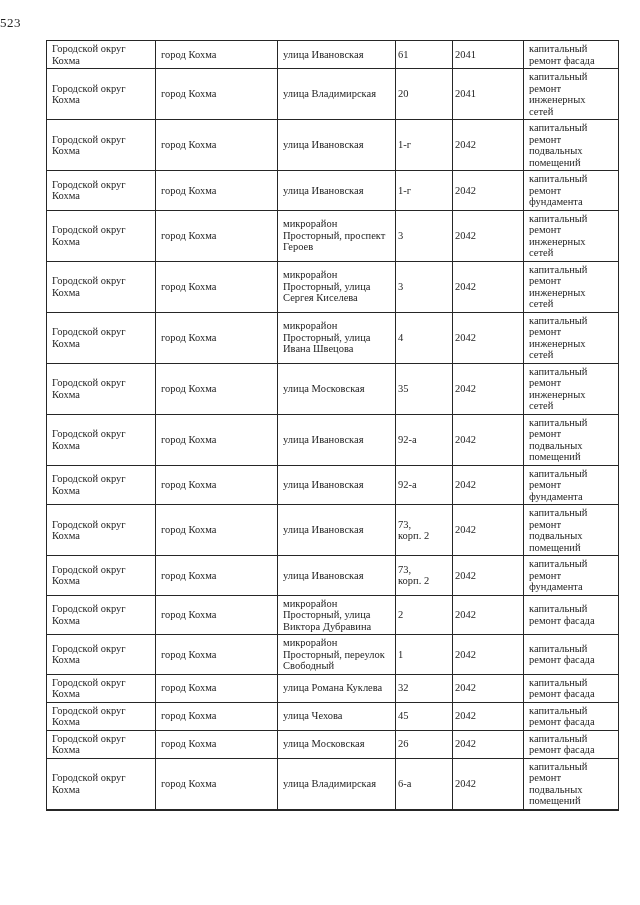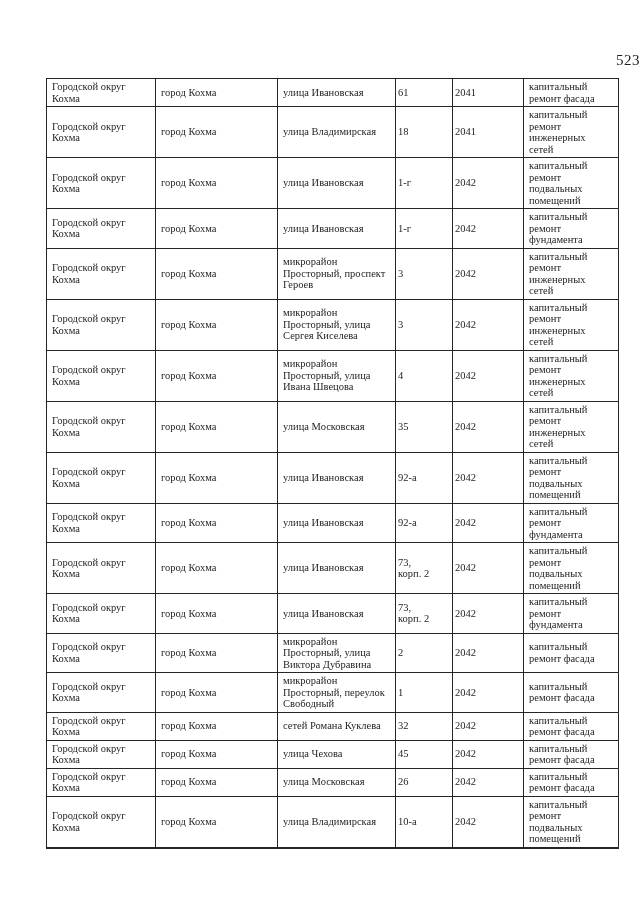--- a/index.html
+++ b/index.html
@@ -9,23 +9,23 @@
   }
   body {
     width: 640px;
     height: 905px;
     overflow: hidden;
     font-family: "Liberation Serif", serif;
     color: #1f1f1f;
     position: relative;
   }
   .page-number {
-    margin-top: 52px;
-    text-align: right;
-    font-size: 15px;
+    margin-top: 15px;
+    text-align: left;
+    font-size: 13px;
     letter-spacing: 0.5px;
   }
   table.repairs {
     border-collapse: collapse;
     table-layout: fixed;
     width: 572px;
     margin: 9px 0 0 46px;
   }
   table.repairs td {
     border: 1px solid #262626;
@@ -68,21 +68,21 @@
     <td class="center">2041</td>
     <td>капитальный
 ремонт фасада</td>
   </tr>
 
   <tr>
     <td>Городской округ
 Кохма</td>
     <td>город Кохма</td>
     <td>улица Владимирская</td>
-    <td class="center">18</td>
+    <td class="center">20</td>
     <td class="center">2041</td>
     <td>капитальный
 ремонт
 инженерных
 сетей</td>
   </tr>
 
   <tr>
     <td>Городской округ
 Кохма</td>
@@ -241,21 +241,21 @@
     <td class="center">1</td>
     <td class="center">2042</td>
     <td>капитальный
 ремонт фасада</td>
   </tr>
 
   <tr>
     <td>Городской округ
 Кохма</td>
     <td>город Кохма</td>
-    <td>сетей Романа Куклева</td>
+    <td>улица Романа Куклева</td>
     <td class="center">32</td>
     <td class="center">2042</td>
     <td>капитальный
 ремонт фасада</td>
   </tr>
 
   <tr>
     <td>Городской округ
 Кохма</td>
     <td>город Кохма</td>
@@ -275,21 +275,21 @@
     <td class="center">2042</td>
     <td>капитальный
 ремонт фасада</td>
   </tr>
 
   <tr>
     <td>Городской округ
 Кохма</td>
     <td>город Кохма</td>
     <td>улица Владимирская</td>
-    <td class="center">10-а</td>
+    <td class="center">6-а</td>
     <td class="center">2042</td>
     <td>капитальный
 ремонт
 подвальных
 помещений</td>
   </tr>
 </tbody>
 </table>
 
 </body></html>

